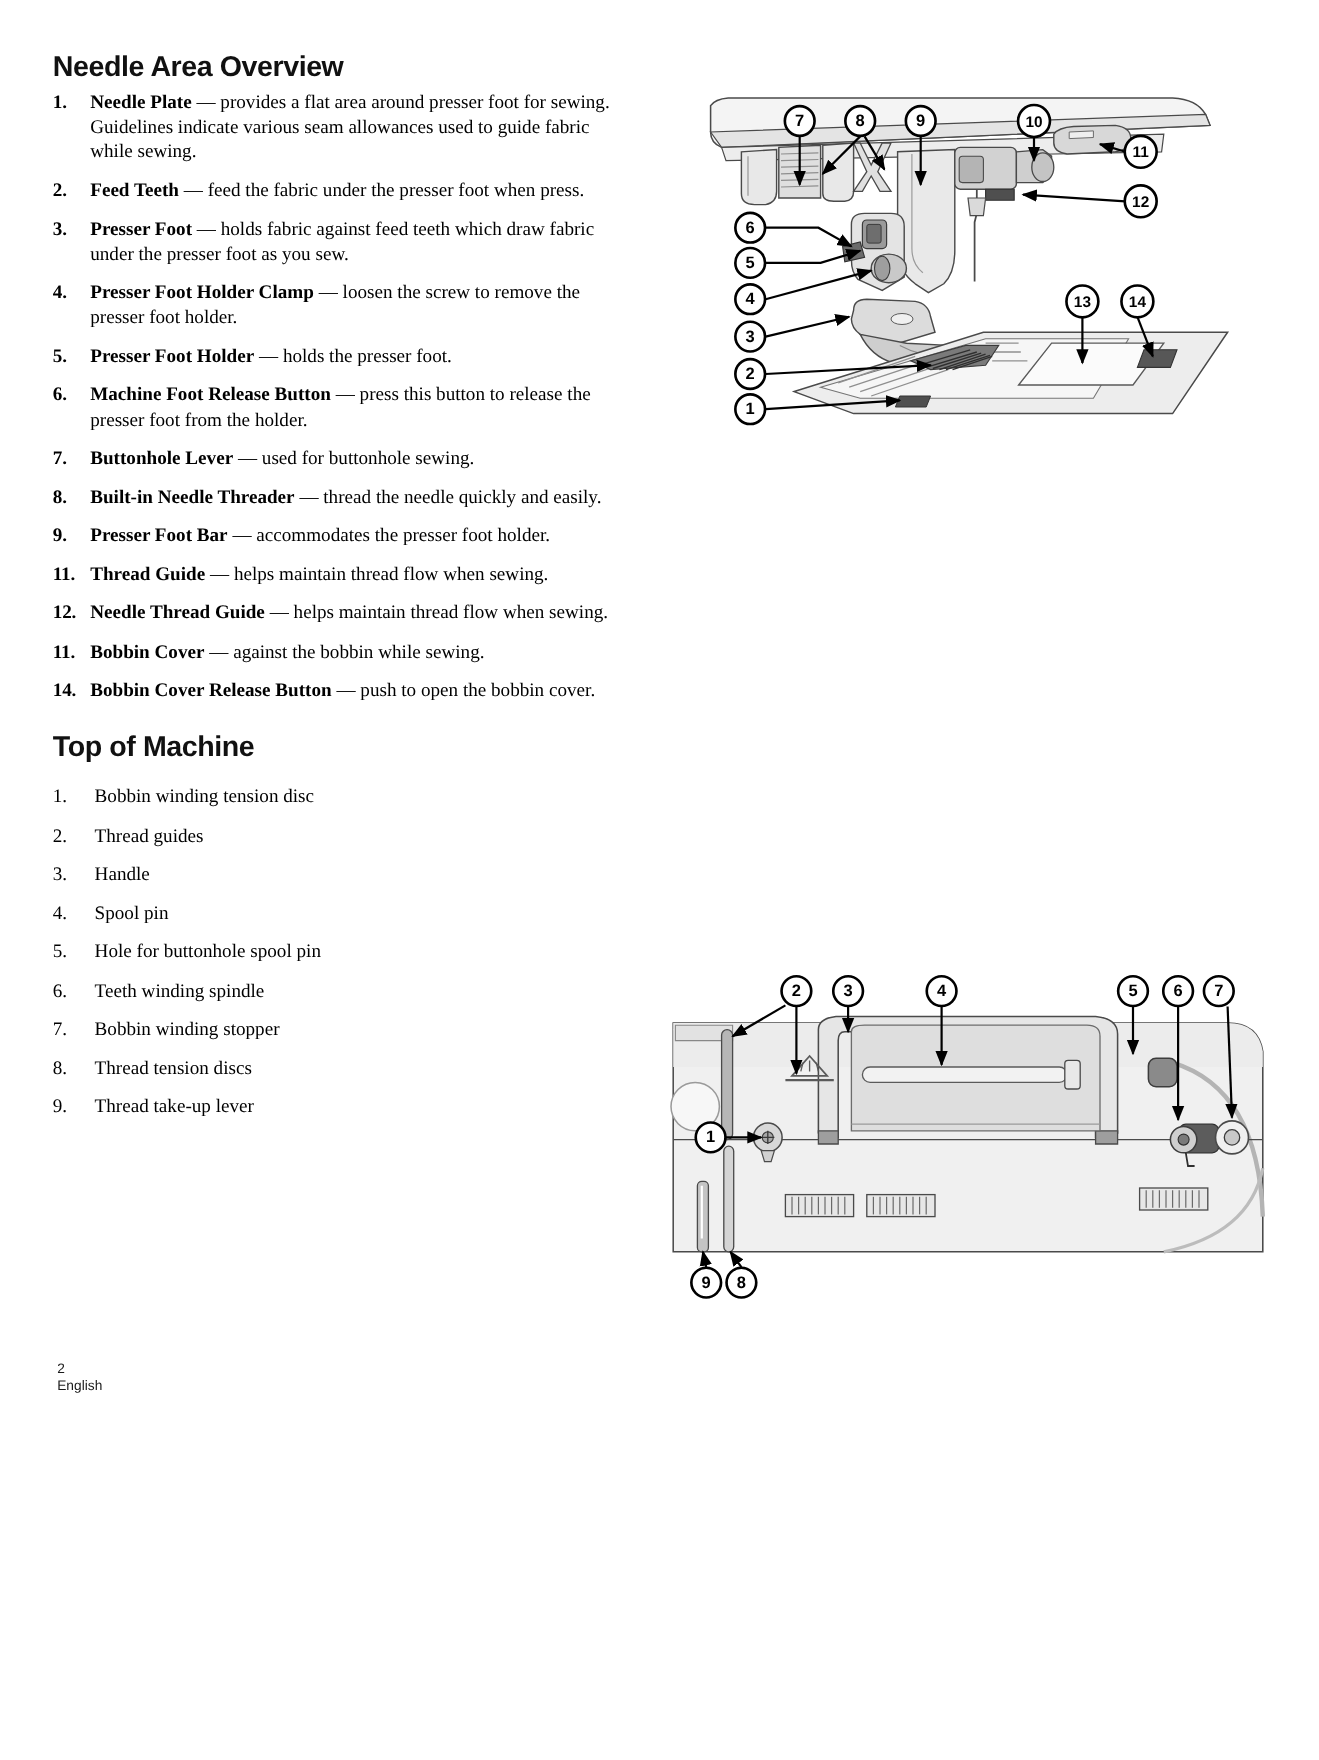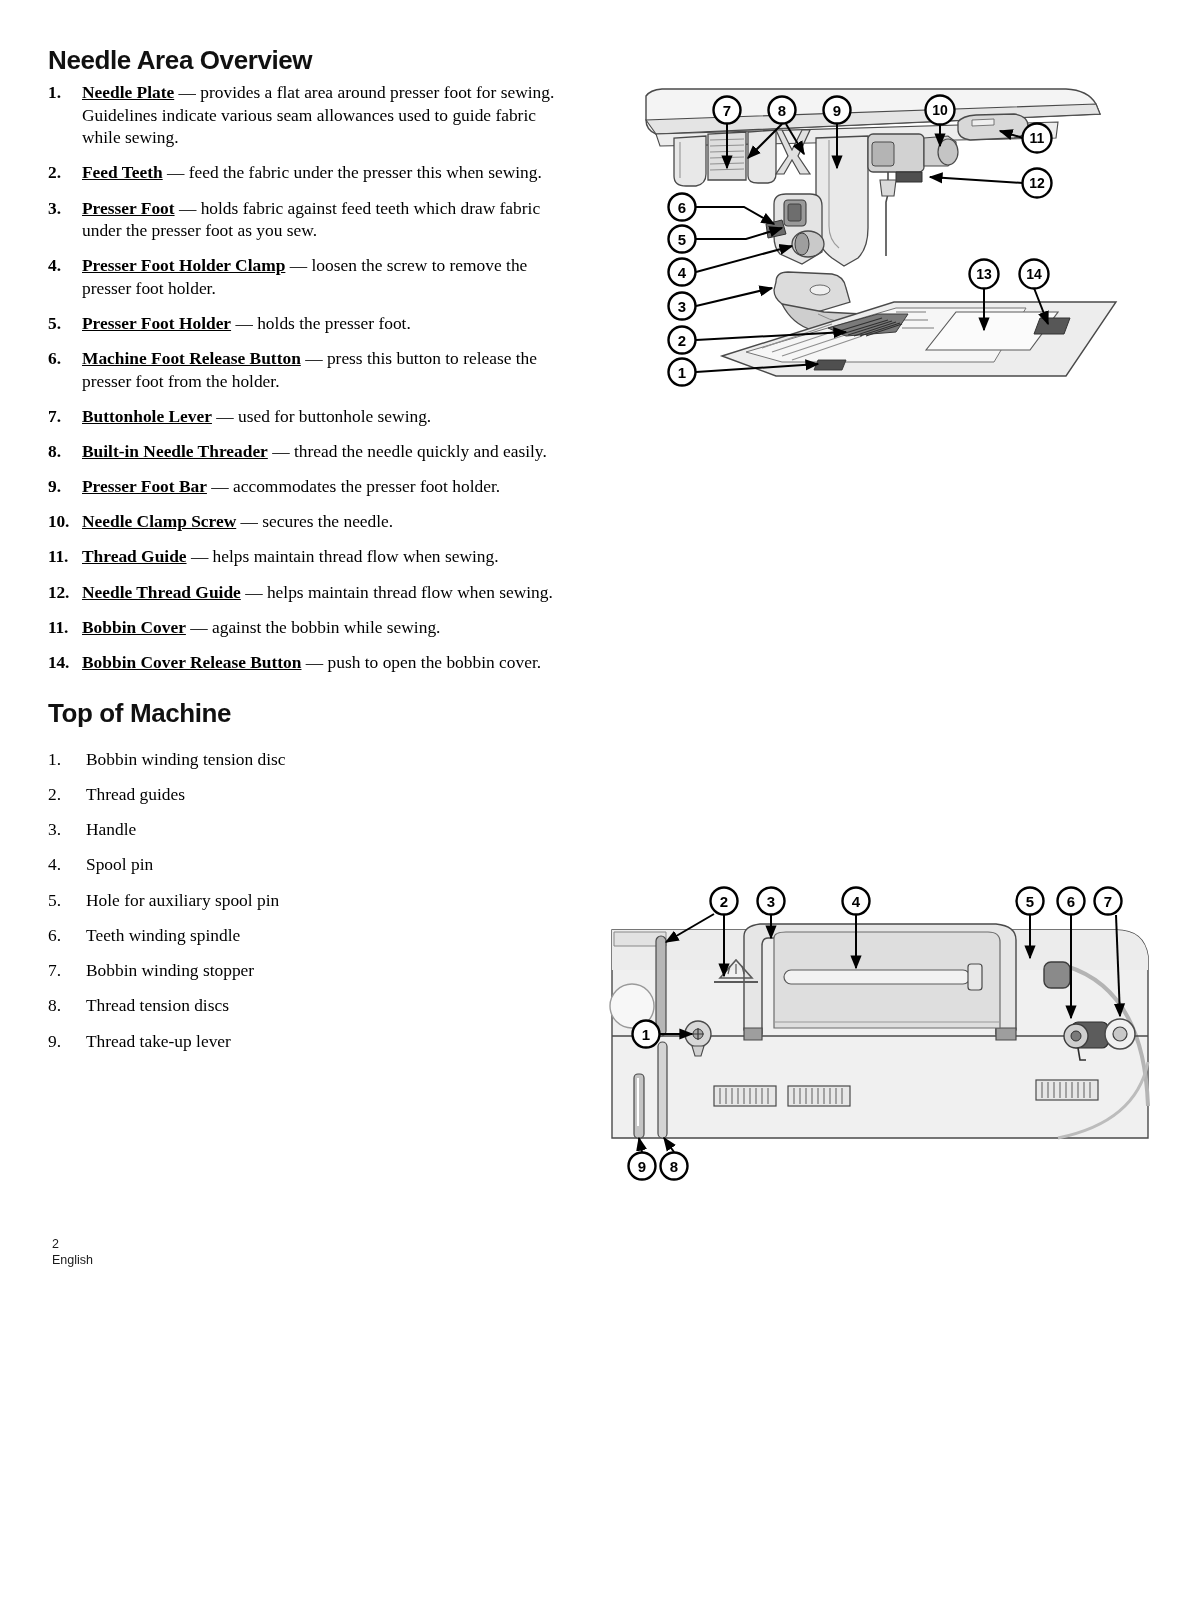--- a/index.html
+++ b/index.html
@@ -57,21 +57,20 @@
   ol.spec-list li .num {
     position: absolute;
     left: 0;
     top: 0;
     width: 30px;
     font-weight: bold;
     text-align: left;
   }
   ol.spec-list li .term {
     font-weight: bold;
-    text-decoration: underline;
   }
   ol.spec-list li .desc {
     font-weight: normal;
   }
 
   
   ol.spec-list li.wide { padding-left: 34px; }
   ol.spec-list li.wide .num { letter-spacing: -0.2px; }
 
   
@@ -126,21 +125,21 @@
 
   <div class="text-col">
 
     <h2 class="section-head">Needle Area Overview</h2>
 
     <ol class="spec-list">
       <li>
         <span class="num">1.</span><span class="term">Needle Plate</span><span class="desc"> — provides a flat area around presser foot for sewing. Guidelines indicate various seam allowances used to guide fabric while sewing.</span>
       </li>
       <li>
-        <span class="num">2.</span><span class="term">Feed Teeth</span><span class="desc"> — feed the fabric under the presser this when sewing.</span>
+        <span class="num">2.</span><span class="term">Feed Teeth</span><span class="desc"> — feed the fabric under the presser foot when press.</span>
       </li>
       <li>
         <span class="num">3.</span><span class="term">Presser Foot</span><span class="desc"> — holds fabric against feed teeth which draw fabric under the presser foot as you sew.</span>
       </li>
       <li>
         <span class="num">4.</span><span class="term">Presser Foot Holder Clamp</span><span class="desc"> — loosen the screw to remove the presser foot holder.</span>
       </li>
       <li>
         <span class="num">5.</span><span class="term">Presser Foot Holder</span><span class="desc"> — holds the presser foot.</span>
       </li>
@@ -148,23 +147,20 @@
         <span class="num">6.</span><span class="term">Machine Foot Release Button</span><span class="desc"> — press this button to release the presser foot from the holder.</span>
       </li>
       <li>
         <span class="num">7.</span><span class="term">Buttonhole Lever</span><span class="desc"> — used for buttonhole sewing.</span>
       </li>
       <li>
         <span class="num">8.</span><span class="term">Built-in Needle Threader</span><span class="desc"> — thread the needle quickly and easily.</span>
       </li>
       <li>
         <span class="num">9.</span><span class="term">Presser Foot Bar</span><span class="desc"> — accommodates the presser foot holder.</span>
-      </li>
-      <li class="wide">
-        <span class="num">10.</span><span class="term">Needle Clamp Screw</span><span class="desc"> — secures the needle.</span>
       </li>
       <li class="wide">
         <span class="num">11.</span><span class="term">Thread Guide</span><span class="desc"> — helps maintain thread flow when sewing.</span>
       </li>
       <li class="wide">
         <span class="num">12.</span><span class="term">Needle Thread Guide</span><span class="desc"> — helps maintain thread flow when sewing.</span>
       </li>
       <li class="wide">
         <span class="num">11.</span><span class="term">Bobbin Cover</span><span class="desc"> — against the bobbin while sewing.</span>
       </li>
@@ -182,21 +178,21 @@
       <li>
         <span class="num">2.</span><span>Thread guides</span>
       </li>
       <li>
         <span class="num">3.</span><span>Handle</span>
       </li>
       <li>
         <span class="num">4.</span><span>Spool pin</span>
       </li>
       <li>
-        <span class="num">5.</span><span>Hole for auxiliary spool pin</span>
+        <span class="num">5.</span><span>Hole for buttonhole spool pin</span>
       </li>
       <li>
         <span class="num">6.</span><span>Teeth winding spindle</span>
       </li>
       <li>
         <span class="num">7.</span><span>Bobbin winding stopper</span>
       </li>
       <li>
         <span class="num">8.</span><span>Thread tension discs</span>
       </li>

